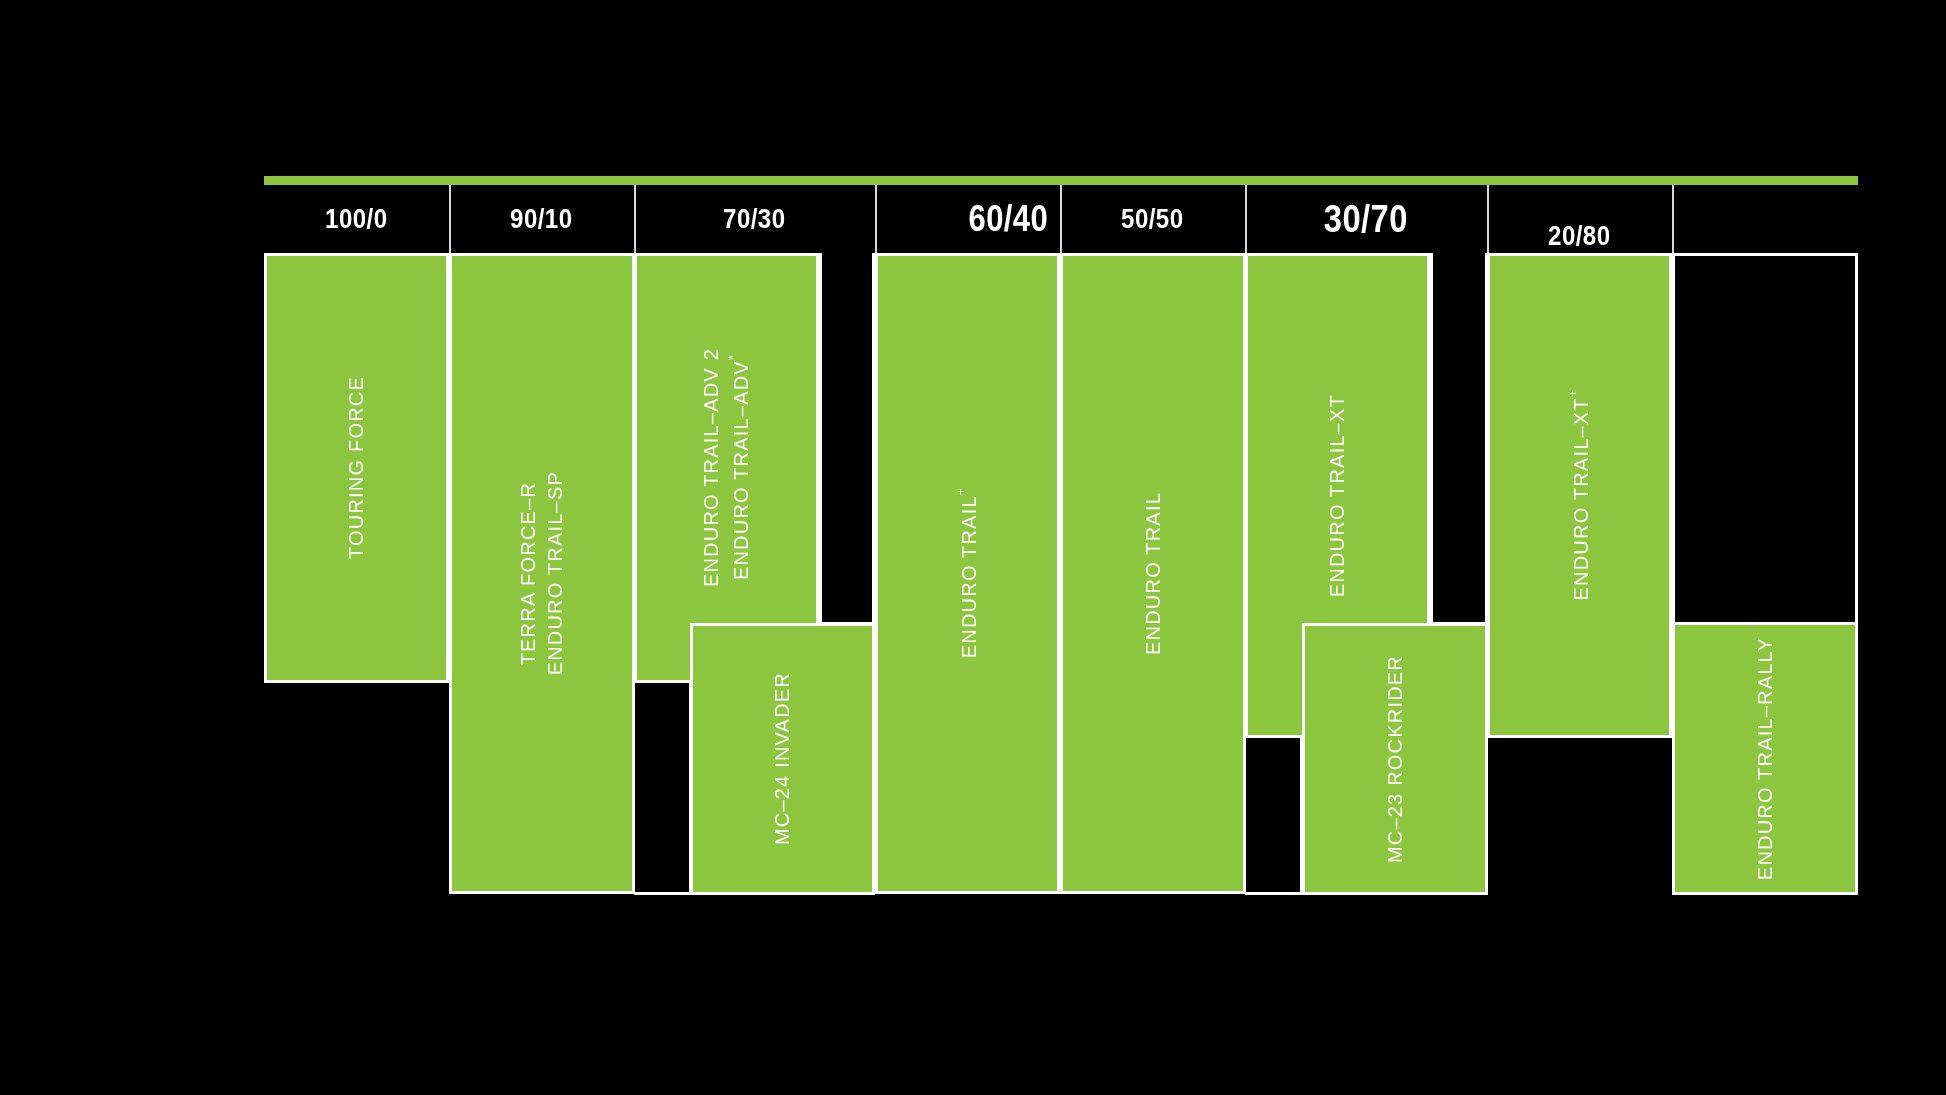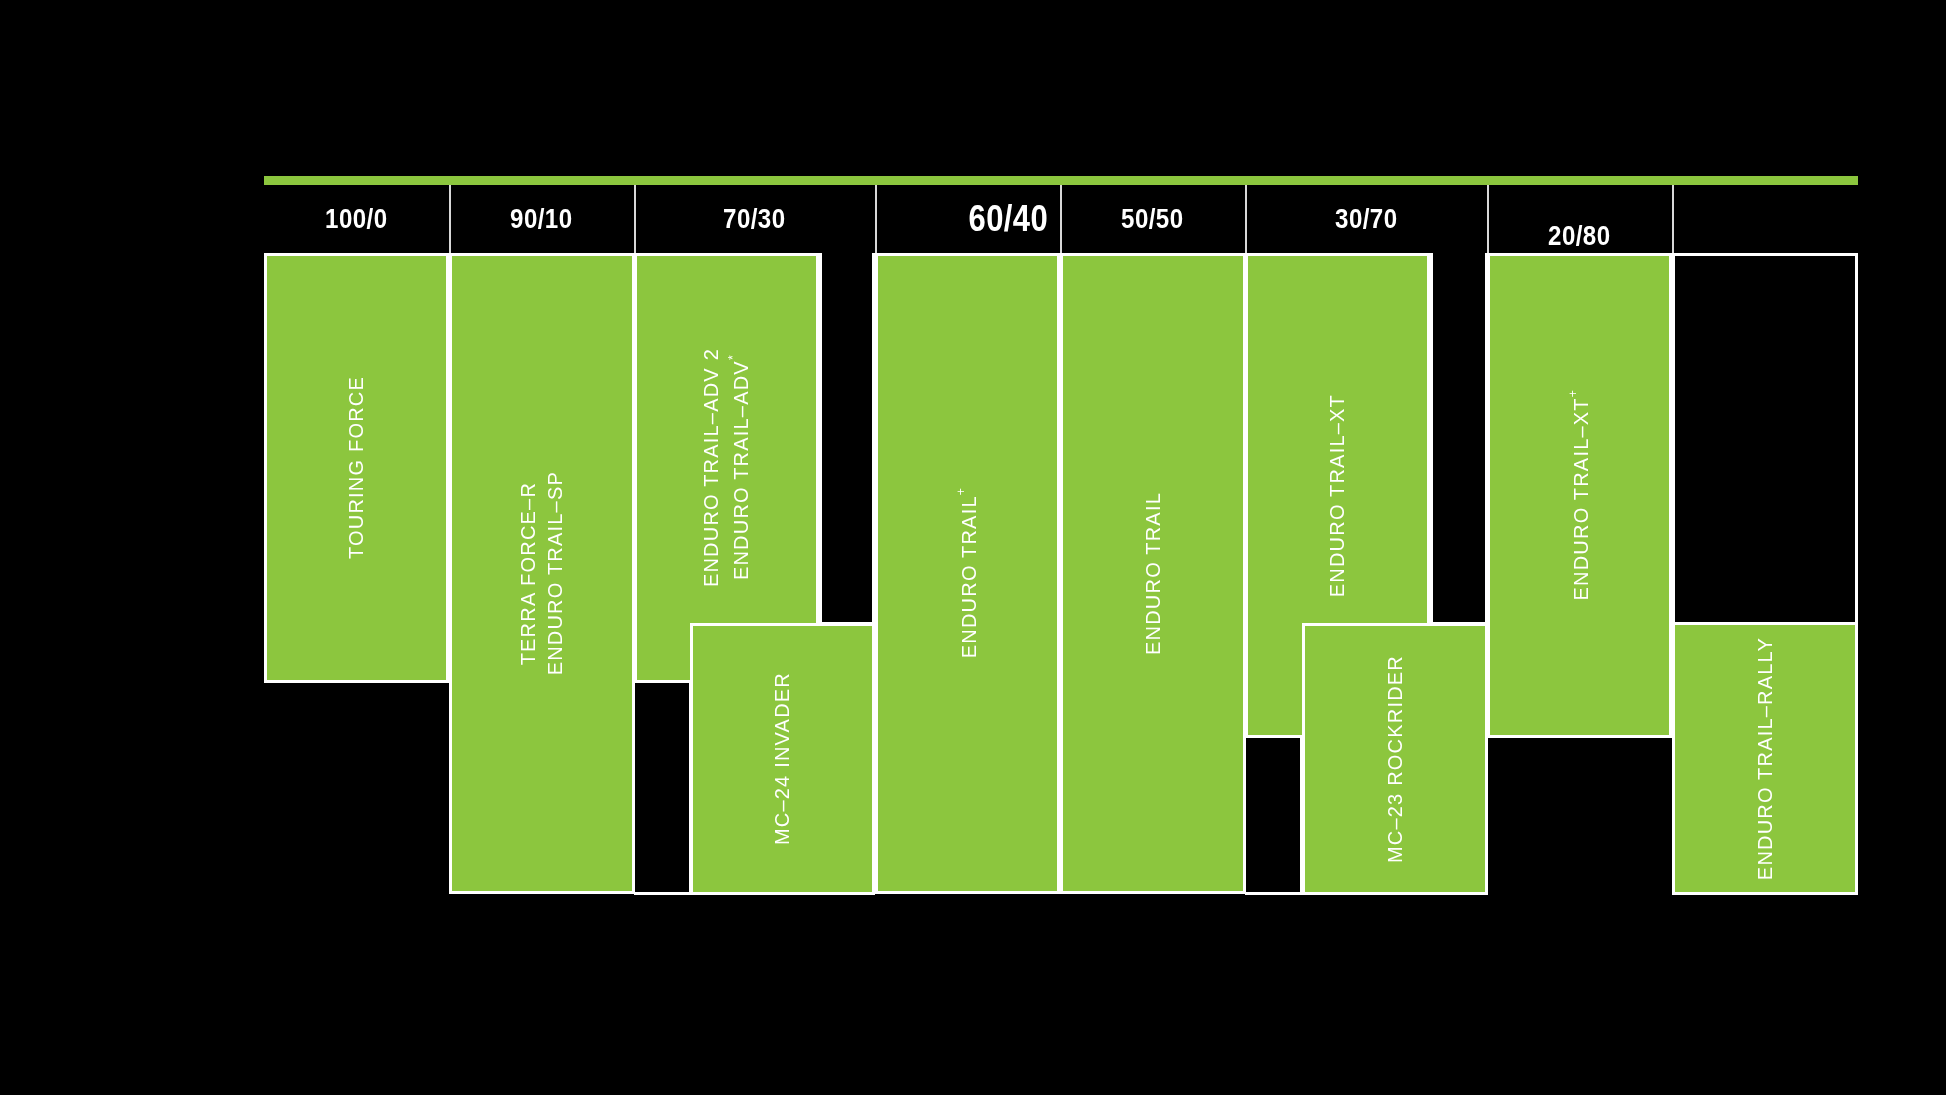--- a/index.html
+++ b/index.html
@@ -49,21 +49,21 @@
   </div>
   <div class="hdr-cell" style="left:634px;top:185px;width:241px;height:68px;font-size:28px;">
     <span>70/30</span>
   </div>
   <div class="hdr-cell" style="left:875px;top:185px;width:185px;height:68px;font-size:36px;margin-left:41px;">
     <span>60/40</span>
   </div>
   <div class="hdr-cell" style="left:1060px;top:185px;width:185px;height:68px;font-size:28px;text-align:center;">
     <span>50/50</span>
   </div>
-  <div class="hdr-cell" style="left:1245px;top:185px;width:242px;height:68px;font-size:28px;">
+  <div class="hdr-cell" style="left:1245px;top:185px;width:242px;height:68px;font-size:38px;">
     <span>30/70</span>
   </div>
   <div class="hdr-cell" style="left:1487px;top:202px;width:185px;height:68px;font-size:28px;">
     <span>20/80</span>
   </div>
 
   <div class="bar" style="left:264px;top:253px;width:185px;height:430px;">
     <div class="lbl-wrap">
       <div class="vlabel" style="font-size:20px;">TOURING FORCE</div>
     </div>

